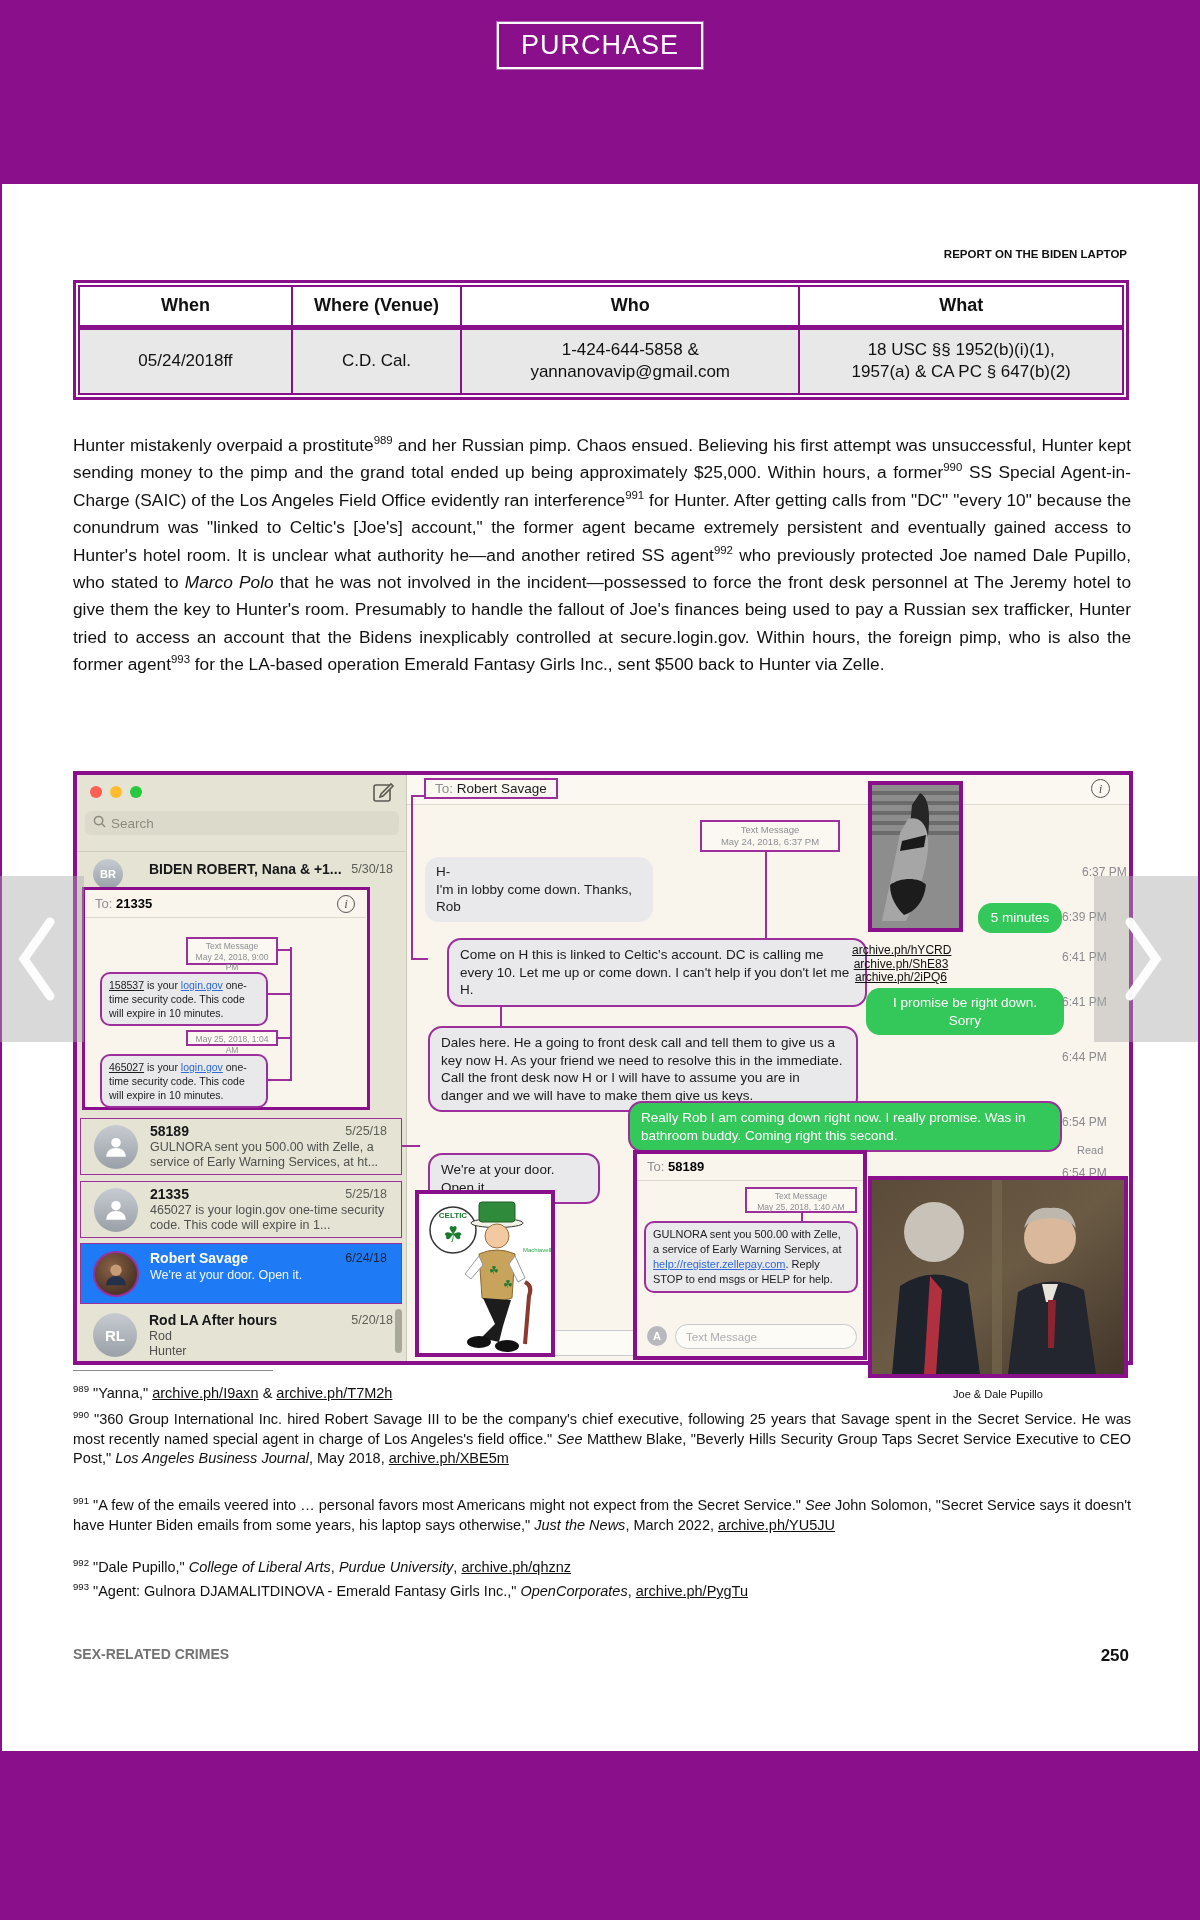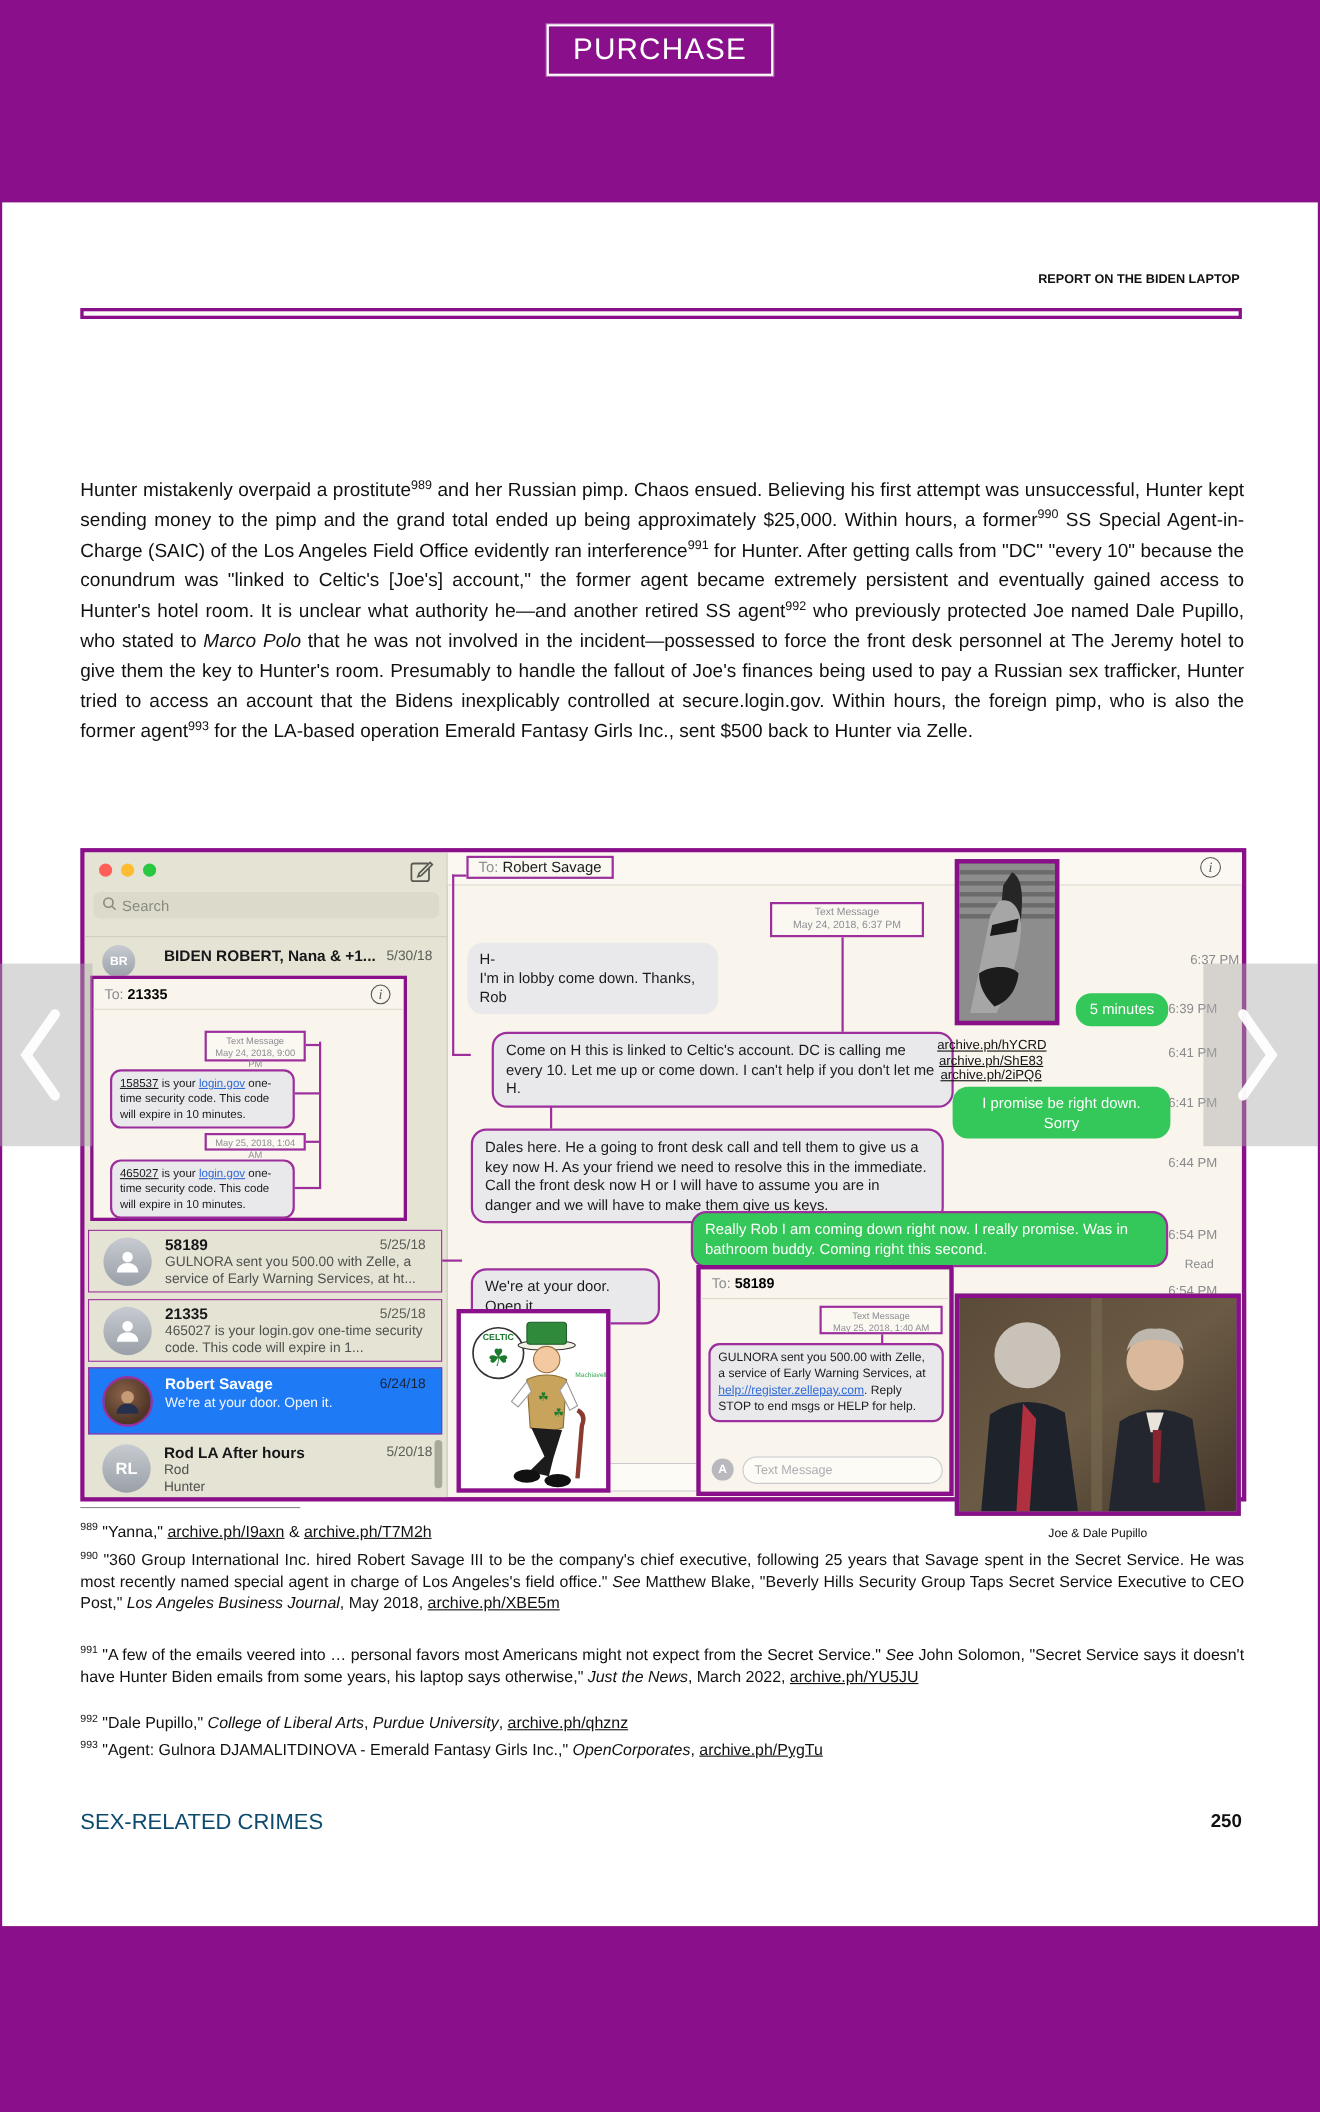--- a/index.html
+++ b/index.html
@@ -73,21 +73,21 @@
   .inset{position:absolute;border:3.5px solid var(--purple);background:var(--cream);}
   .insethead{position:absolute;left:10px;top:6px;font-size:13px;}
   .otpbub{position:absolute;background:var(--graybub);border:2px solid var(--anno);border-radius:10px;font-size:10.5px;line-height:14px;padding:4px 7px;color:#1B1B1D;}
   .pill{border:1px solid #C9C9CE;border-radius:13px;background:rgba(255,255,255,.55);color:#AEAEB2;display:flex;align-items:center;padding:0 10px;position:absolute;}
   .appicon{border-radius:50%;background:#B9B9BD;color:#fff;display:flex;align-items:center;justify-content:center;position:absolute;font-size:12px;font-weight:bold;}
 
   .photoframe{position:absolute;border:4px solid var(--purple);overflow:hidden;background:#777;}
   .caption{position:absolute;font-size:11px;color:#111;text-align:center;}
   .fnsep{position:absolute;left:71px;top:1186px;width:200px;height:1px;background:#8C8C8C;}
   .fn{position:absolute;left:71px;width:1058px;font-size:14.5px;line-height:19.5px;color:#111;text-align:justify;}
-  .pagefooter-left{position:absolute;left:71px;top:1462px;font-size:20px;font-weight:normal;color:#0c4a6e;}
+  .pagefooter-left{position:absolute;left:71px;top:1462px;font-size:14px;font-weight:bold;color:#737373;}
   .pagefooter-right{position:absolute;right:69px;top:1462px;font-size:17px;font-weight:bold;color:#111;}
 
   .strip{position:absolute;background:rgba(170,170,170,.45);}
   .chev{position:absolute;color:rgba(255,255,255,.95);}
 </style>
 </head>
 <body>
 
 <button class="purchase">PURCHASE</button>
 
@@ -97,20 +97,34 @@
 
   <div class="tablewrap">
     <table>
       <colgroup>
           <col class="c1">
           <col class="c2">
           <col class="c3">
           <col class="c4">
         </colgroup>
       <tbody>
+          <tr>
+        <th>When</th>
+        <th>Where (Venue)</th>
+        <th>Who</th>
+        <th>What</th>
+      </tr>
+      <tr>
+        <td>05/24/2018ff</td>
+        <td>C.D. Cal.</td>
+        <td>1-424-644-5858 &amp;
+yannanovavip@gmail.com</td>
+        <td>18 USC §§ 1952(b)(i)(1),
+1957(a) &amp; CA PC § 647(b)(2)</td>
+      </tr>
     </tbody>
       </table>
   </div>
 
   <p class="bodypara"><span>Hunter mistakenly overpaid a prostitute</span><span class="seg-sup">989</span><span> and her Russian pimp. Chaos ensued. Believing his first attempt was unsuccessful, Hunter kept sending money to the pimp and the grand total ended up being approximately $25,000. Within hours, a former</span><span class="seg-sup">990</span><span> SS Special Agent-in-Charge (SAIC) of the Los Angeles Field Office evidently ran interference</span><span class="seg-sup">991</span><span> for Hunter. After getting calls from "DC" "every 10" because the conundrum was "linked to Celtic's [Joe's] account," the former agent became extremely persistent and eventually gained access to Hunter's hotel room. It is unclear what authority he—and another retired SS agent</span><span class="seg-sup">992</span><span> who previously protected Joe named Dale Pupillo, who stated to </span><span class="seg-i">Marco Polo</span><span> that he was not involved in the incident—possessed to force the front desk personnel at The Jeremy hotel to give them the key to Hunter's room. Presumably to handle the fallout of Joe's finances being used to pay a Russian sex trafficker, Hunter tried to access an account that the Bidens inexplicably controlled at secure.login.gov. Within hours, the foreign pimp, who is also the former agent</span><span class="seg-sup">993</span><span> for the LA-based operation Emerald Fantasy Girls Inc., sent $500 back to Hunter via Zelle.</span></p>
 
   <div class="shot">
 
     <div class="sidebar">
       <div class="abs" style="left:13px;top:9px;">

